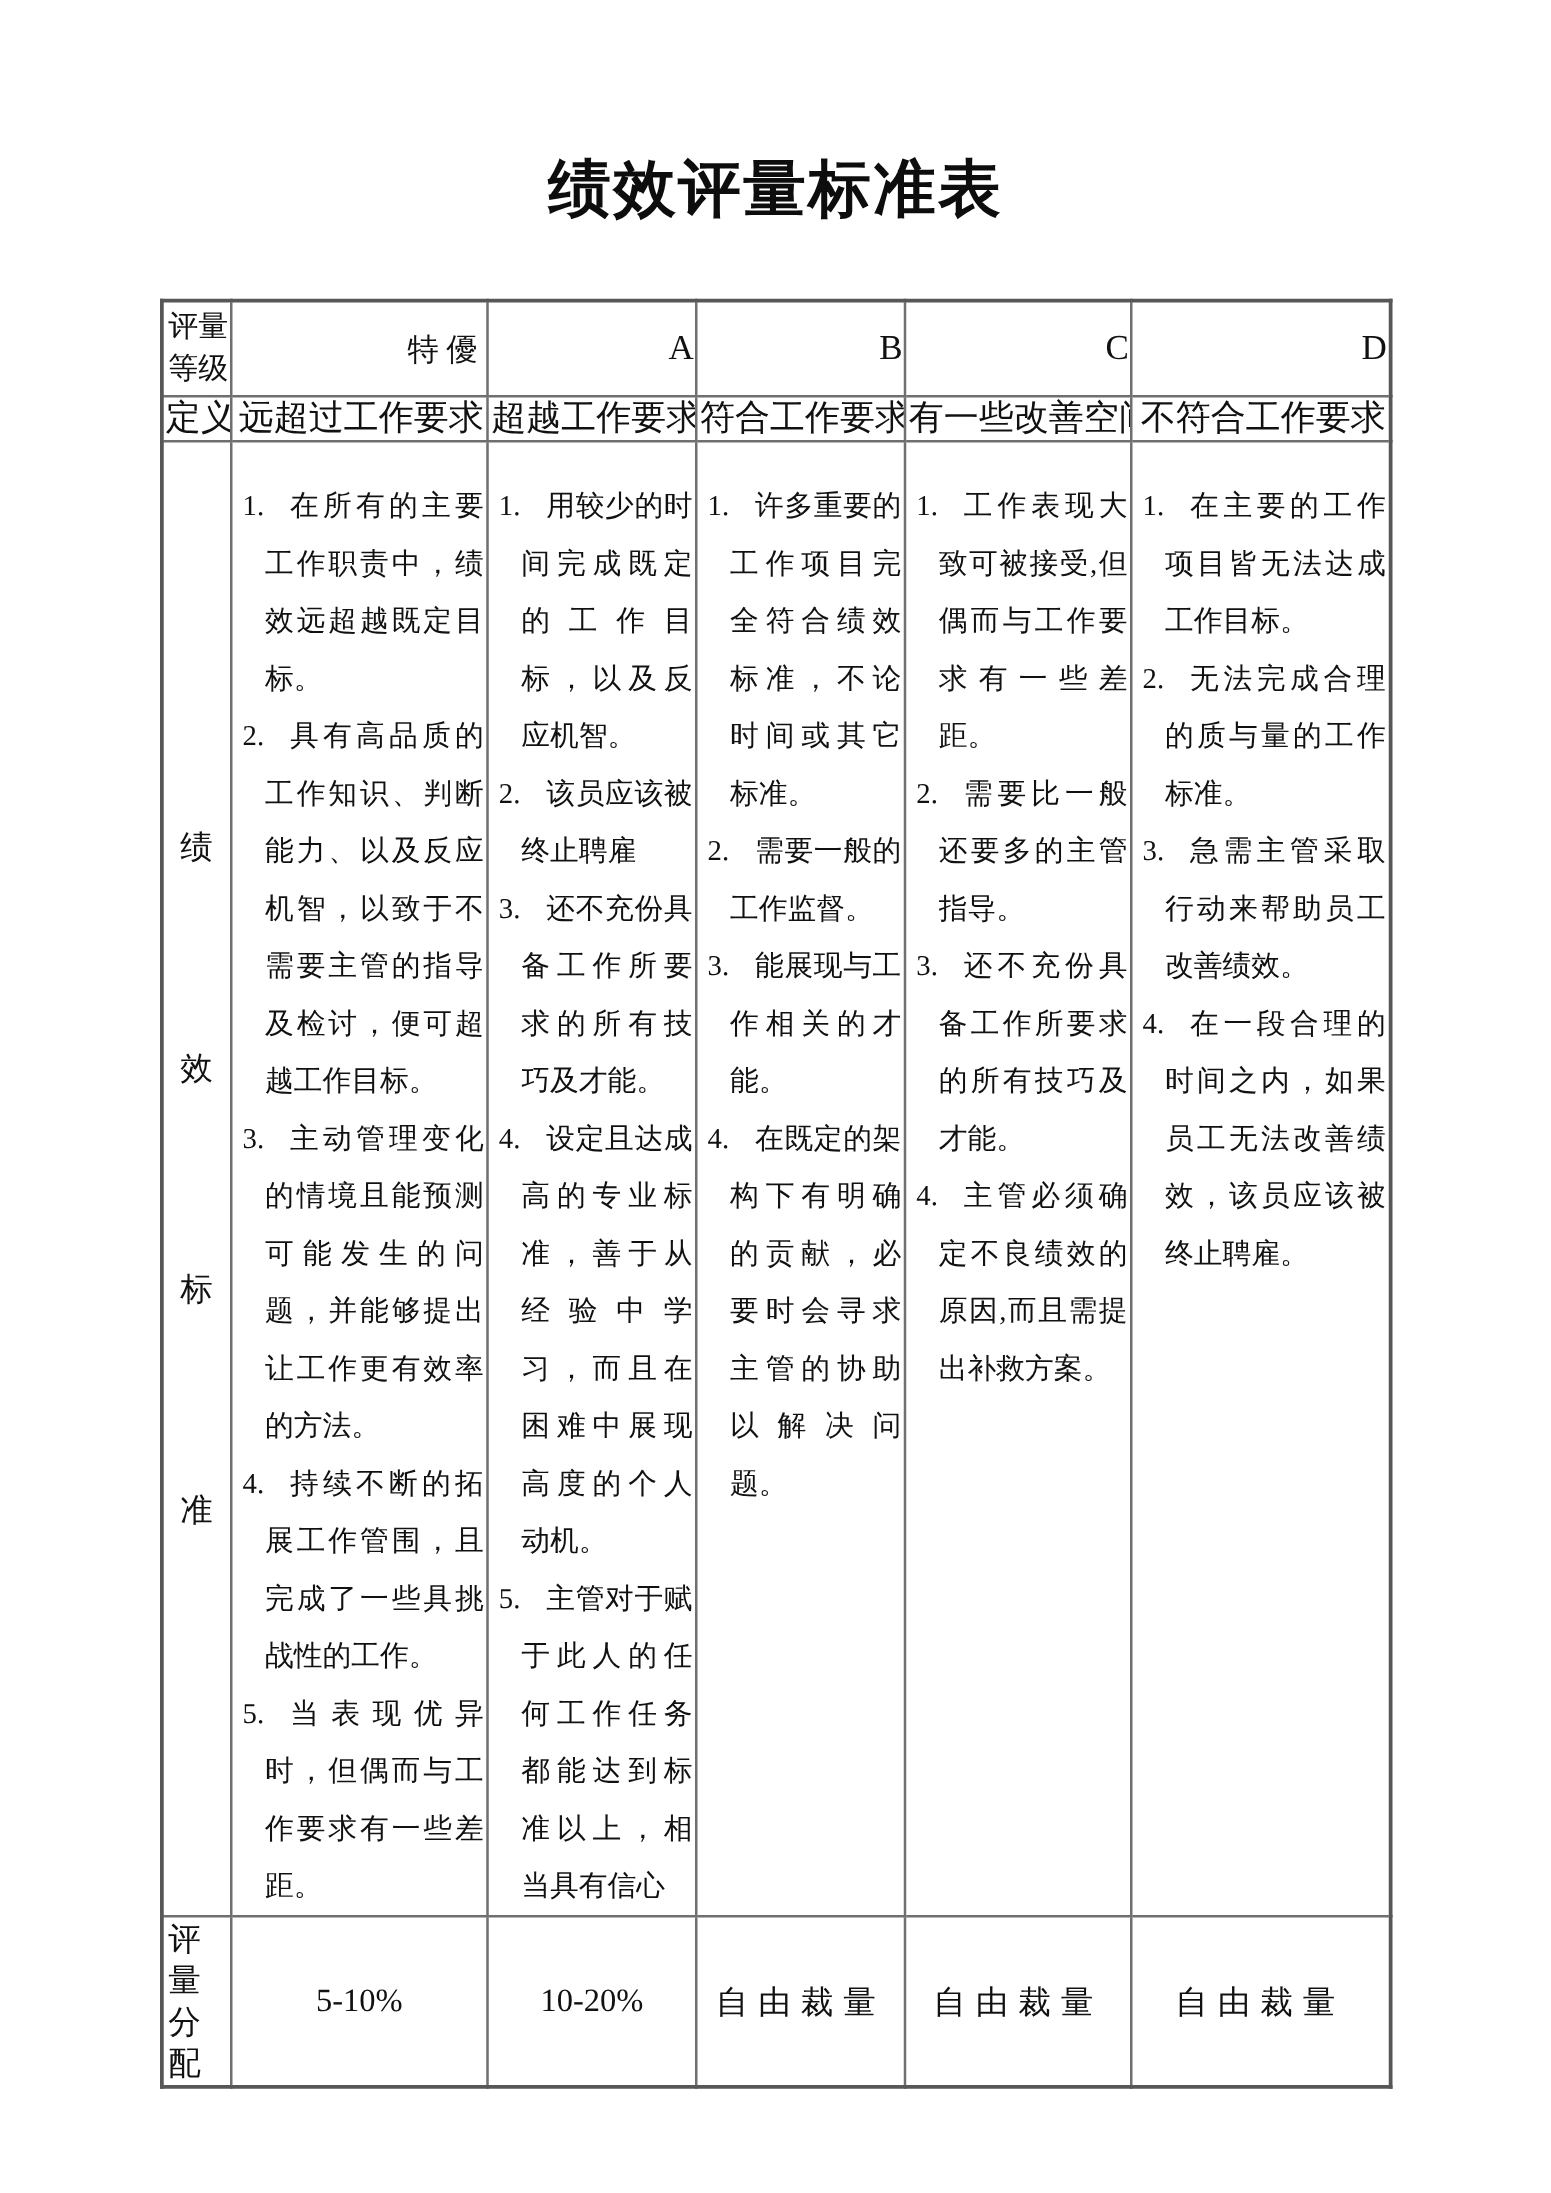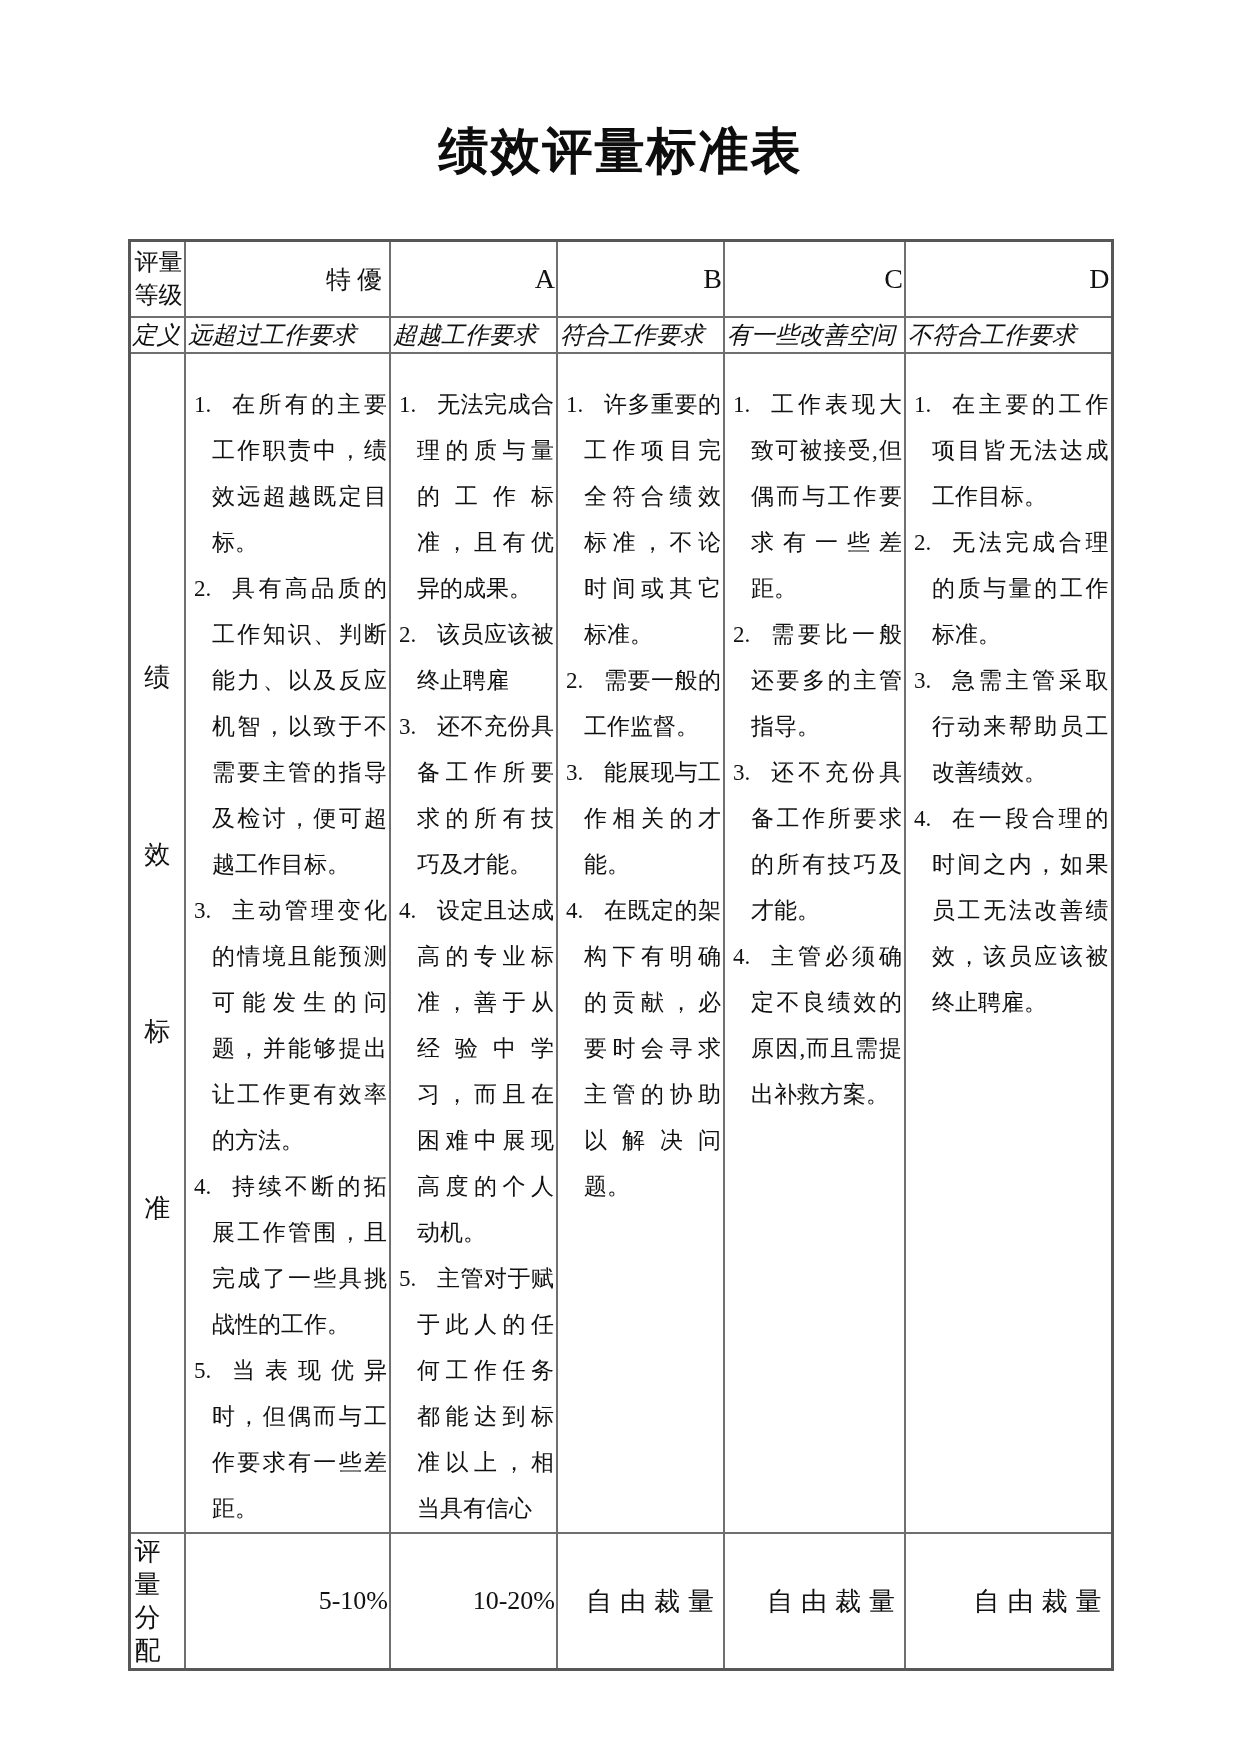--- a/index.html
+++ b/index.html
@@ -39,21 +39,21 @@
   col.c-c     { width:181px; }
   col.c-d     { width:207px; }
 
   
   .r-head td { height:72px; text-align:right; vertical-align:middle; }
   .corner { font-size:24px; text-align:left !important; padding-left:4px; line-height:33px; }
   .lvl { font-size:28px; }
   .lvl-kai { font-size:25px; letter-spacing:6px; }
 
   
-  .r-def td { height:34px; font-size:24px; text-align:left; vertical-align:middle; padding:0 2px; line-height:30px; white-space:nowrap;font-style:italic; }
+  .r-def td { height:34px; font-size:28px; text-align:right; vertical-align:middle; padding:0 2px; line-height:30px; white-space:nowrap; }
   .def-label { padding-left:3px; }
 
   
   .r-crit td { height:1043px; vertical-align:top; }
   .vlab { text-align:center; vertical-align:middle !important; }
   .vchars { display:flex; flex-direction:column; align-items:center; gap:142px; font-size:26px; }
   .crit { padding:28px 2px 0 2px; }
   .item {
     position:relative;
     padding-left:24px;
@@ -62,21 +62,21 @@
     line-height:46px;
     text-align:justify;
   }
   .item .n {
     position:absolute; left:6px; top:0;
     text-indent:0;
     font-size:23px; line-height:46px;
   }
 
   
-  .r-alloc td { height:71px; text-align:right; vertical-align:middle; font-size:26px; }
+  .r-alloc td { height:71px; text-align:center; vertical-align:middle; font-size:26px; }
   .alloc-label { font-size:24px; text-align:left !important; padding-left:4px; line-height:33px; }
   .alloc-kai { font-size:24px; letter-spacing:8px; }
 </style>
 </head>
 <body>
 
 <div class="page">
 
   <h1 class="title">绩效评量标准表</h1>
 
@@ -122,21 +122,21 @@
         </div>
       </td>
       <td class="crit">
             <div class="item"><span class="n">1.</span><span>在所有的主要工作职责中，绩效远超越既定目标。</span></div>
             <div class="item"><span class="n">2.</span><span>具有高品质的工作知识、判断能力、以及反应机智，以致于不需要主管的指导及检讨，便可超越工作目标。</span></div>
             <div class="item"><span class="n">3.</span><span>主动管理变化的情境且能预测可能发生的问题，并能够提出让工作更有效率的方法。</span></div>
             <div class="item"><span class="n">4.</span><span>持续不断的拓展工作管围，且完成了一些具挑战性的工作。</span></div>
             <div class="item"><span class="n">5.</span><span>当表现优异时，但偶而与工作要求有一些差距。</span></div>
           </td>
       <td class="crit">
-            <div class="item"><span class="n">1.</span><span>无法完成合理的质与量的工作标准，且有优异的成果。</span></div>
+            <div class="item"><span class="n">1.</span><span>用较少的时间完成既定的工作目标，以及反应机智。</span></div>
             <div class="item"><span class="n">2.</span><span>该员应该被终止聘雇</span></div>
             <div class="item"><span class="n">3.</span><span>还不充份具备工作所要求的所有技巧及才能。</span></div>
             <div class="item"><span class="n">4.</span><span>设定且达成高的专业标准，善于从经验中学习，而且在困难中展现高度的个人动机。</span></div>
             <div class="item"><span class="n">5.</span><span>主管对于赋于此人的任何工作任务都能达到标准以上，相当具有信心</span></div>
           </td>
       <td class="crit">
             <div class="item"><span class="n">1.</span><span>许多重要的工作项目完全符合绩效标准，不论时间或其它标准。</span></div>
             <div class="item"><span class="n">2.</span><span>需要一般的工作监督。</span></div>
             <div class="item"><span class="n">3.</span><span>能展现与工作相关的才能。</span></div>
             <div class="item"><span class="n">4.</span><span>在既定的架构下有明确的贡献，必要时会寻求主管的协助以解决问题。</span></div>

